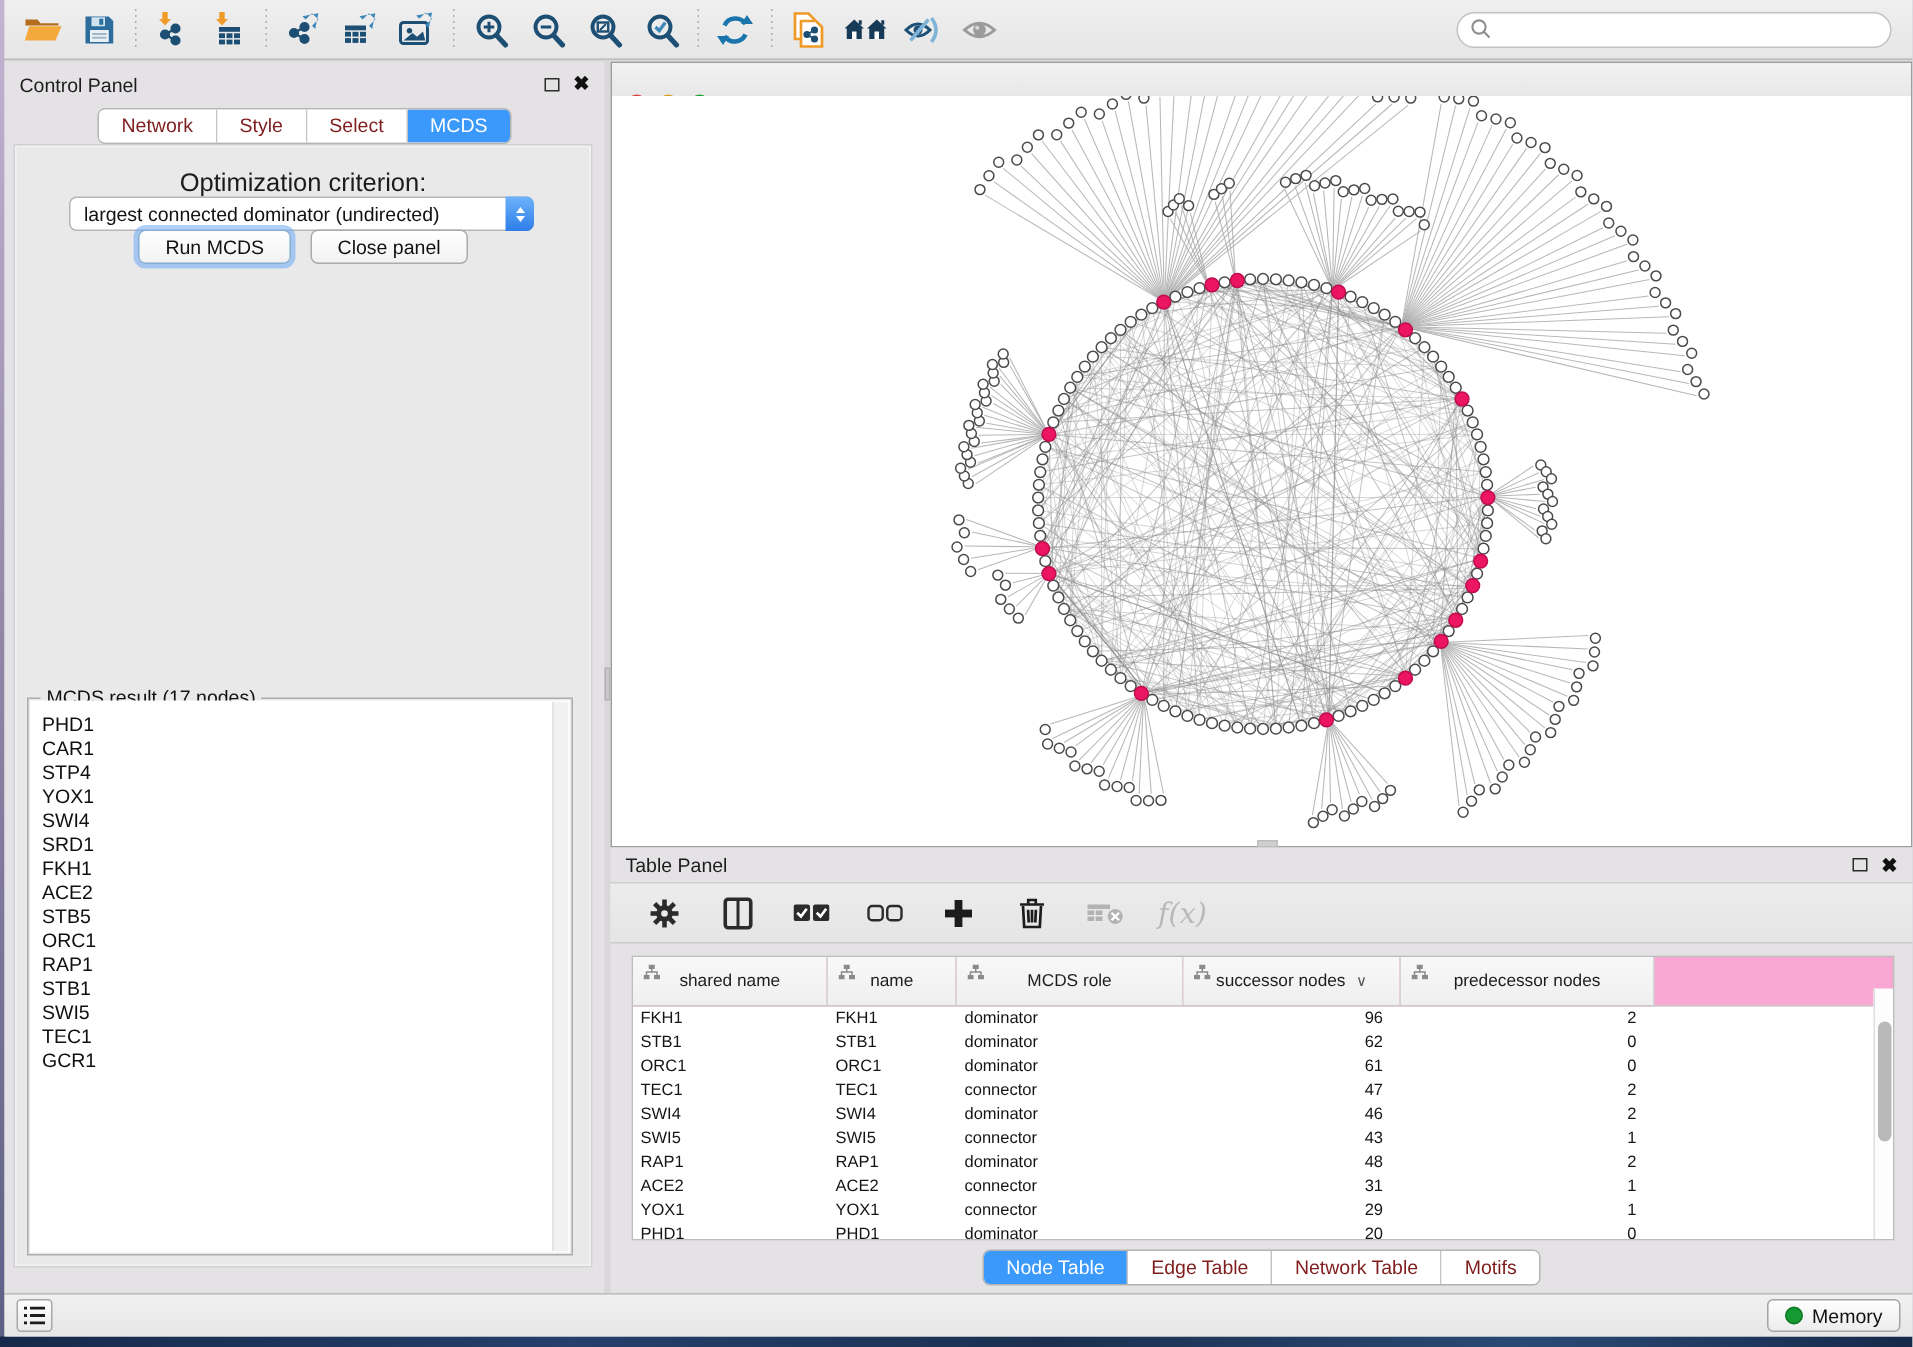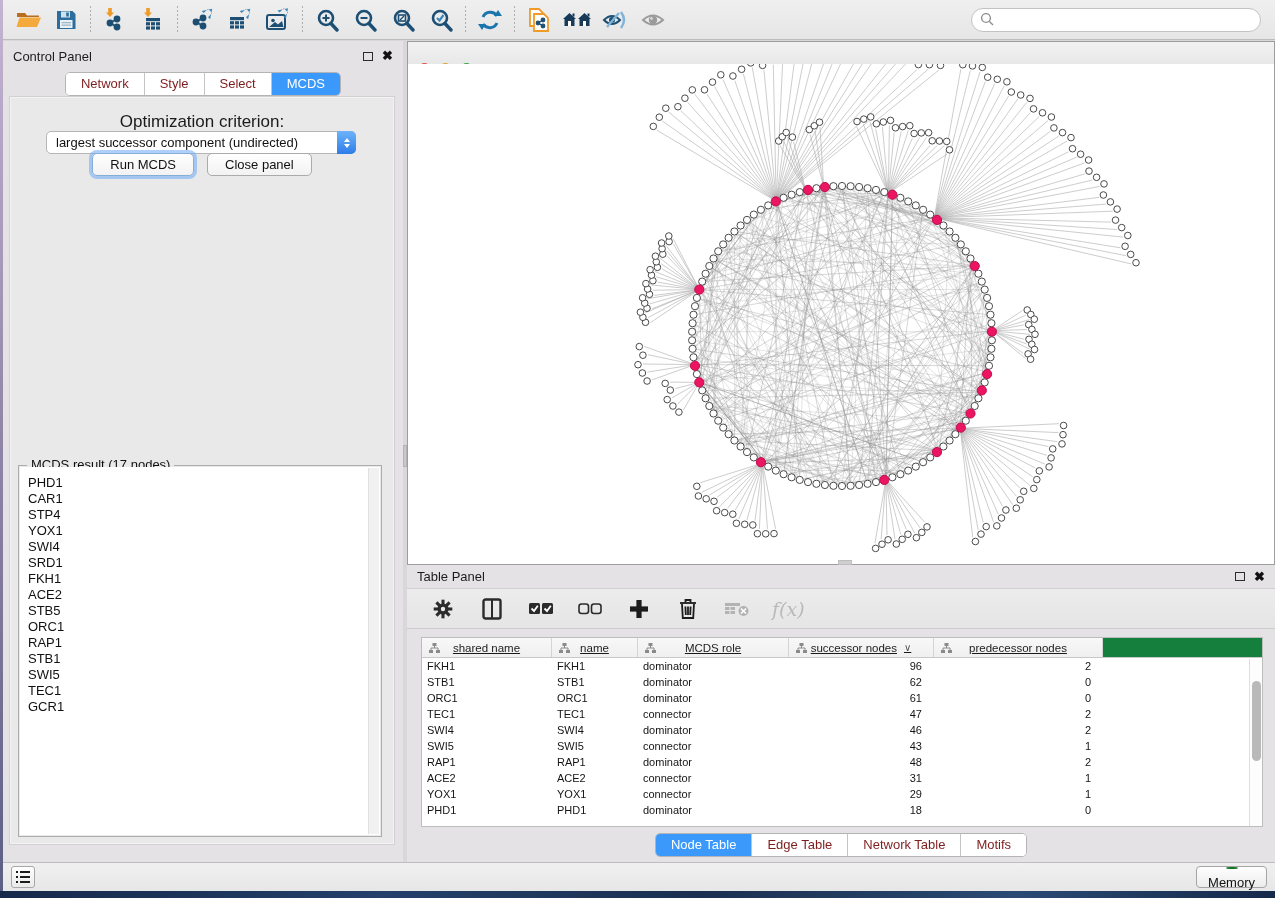--- a/index.html
+++ b/index.html
@@ -65,37 +65,37 @@
   .splitter-h-grip { position:absolute; left:428px; top:518px; width:14px; height:5px; background:#cfcfcf; border:1px solid #bdbdbd; }
 
   
   .table-panel { position:absolute; left:407px; top:565px; width:868px; height:297px; background:#e4e2e5; }
   .tp-header { height:23px; display:flex; align-items:center; padding:0 10px; }
   .tp-toolbar { position:absolute; left:0; right:0; top:23px; height:41px; background:linear-gradient(#ececec,#e5e5e5); border-top:1px solid #d0d0d0; border-bottom:1px solid #cccccc; display:flex; align-items:center; padding-left:22px; gap:21px; }
   .tp-toolbar .tb-btn { width:28px; }
   .fx-label { font-family:"DejaVu Serif", serif; font-style:italic; font-size:19px; color:#b9b9b9; }
 
   .table-wrap { position:absolute; left:14px; right:12px; top:72px; bottom:35px; background:#fff; border:1px solid #bdbdbd; overflow:hidden; }
-  .thead { display:flex; height:20px; border-bottom:1px solid #c9c9c9; background:#15803d;text-decoration:underline; }
+  .thead { display:flex; height:33px; border-bottom:1px solid #c9c9c9; background:#f9a8d4; }
   .th { background:linear-gradient(#f8f8f8,#efefef); border-right:1px solid #d4d4d4; display:flex; align-items:center; justify-content:center; gap:5px; font-size:11.5px; color:#1d1d1d; position:relative; }
   .th .tree-ico { position:absolute; left:7px; top:5px; }
   .sort-caret { font-size:10px; color:#555; margin-left:2px; }
   .trow { display:flex; height:16px; align-items:center; }
   .td { font-size:11px; color:#151515; white-space:nowrap; overflow:hidden; }
   .td.l { padding-left:5px; text-align:left; }
   .td.r { padding-right:12px; text-align:right; }
   .tbl-scroll { position:absolute; top:21px; bottom:0; right:0; width:13px; background:#fdfdfd; border-left:1px solid #dedede; }
   .tbl-thumb { position:absolute; left:2px; top:22px; width:9px; height:80px; border-radius:5px; background:#b9b9b9; }
 
   .tp-tabs-row { position:absolute; left:0; right:0; bottom:5px; display:flex; justify-content:center; }
 
   
   .status-bar { position:absolute; left:3px; bottom:7px; width:1272px; height:29px; background:linear-gradient(#f0f0f0,#e7e7e7); border-top:1px solid #bdbdbd; display:flex; align-items:center; padding:0 8px; }
   .list-btn { width:24px; height:22px; border:1px solid #a8a8a8; border-radius:3px; background:linear-gradient(#ffffff,#eaeaea); display:flex; align-items:center; justify-content:center; }
-  .memory-btn { margin-left:auto; height:22px; padding:0 11px; border:1px solid #a5a5a5; border-radius:4px; background:linear-gradient(#fefefe,#ececec); display:flex; align-items:center; gap:6px; font-size:13px; color:#111;flex-direction:column; }
+  .memory-btn { margin-left:auto; height:22px; padding:0 11px; border:1px solid #a5a5a5; border-radius:4px; background:linear-gradient(#fefefe,#ececec); display:flex; align-items:center; gap:6px; font-size:13px; color:#111; }
   .mem-dot { width:12px; height:12px; border-radius:50%; background:#149a31; border:1px solid #0d7423; }
 </style>
 </head>
 <body>
 
 <div class="desktop-left"></div>
 <div class="desktop-bottom"></div>
 
 <div class="toolbar">
   <div id="tb-icons" class="tb-group">
@@ -324,21 +324,21 @@
     <div id="cp-tabs" class="seg-tabs">
         <div class="seg-tab">Network</div>
         <div class="seg-tab">Style</div>
         <div class="seg-tab">Select</div>
         <div class="seg-tab active">MCDS</div>
       </div>
   </div>
   <div class="cp-content">
     <div class="opt-label">Optimization criterion:</div>
     <div class="dropdown">
-      <span class="dropdown-text">largest successor component (undirected)</span>
+      <span class="dropdown-text">largest connected dominator (undirected)</span>
       <span class="dropdown-stepper">
           <span class="arr-up"></span>
           <span class="arr-dn"></span>
         </span>
     </div>
     <div class="btn-row">
       <button class="mac-btn focused">Run MCDS</button>
       <button class="mac-btn">Close panel</button>
     </div>
     <div class="groupbox">
@@ -1412,21 +1412,21 @@
           <div class="td l" style="width: 130px;">YOX1</div>
           <div class="td l" style="width: 86px;">YOX1</div>
           <div class="td l" style="width: 151px;">connector</div>
           <div class="td r" style="width: 145px;">29</div>
           <div class="td r" style="width: 169px;">1</div>
         </div>
         <div class="trow">
           <div class="td l" style="width: 130px;">PHD1</div>
           <div class="td l" style="width: 86px;">PHD1</div>
           <div class="td l" style="width: 151px;">dominator</div>
-          <div class="td r" style="width: 145px;">18</div>
+          <div class="td r" style="width: 145px;">20</div>
           <div class="td r" style="width: 169px;">0</div>
         </div>
       </div>
     <div class="tbl-scroll">
         <div class="tbl-thumb"></div>
       </div>
   </div>
   <div class="tp-tabs-row">
     <div id="tp-tabs" class="seg-tabs">
         <div class="seg-tab active">Node Table</div>

